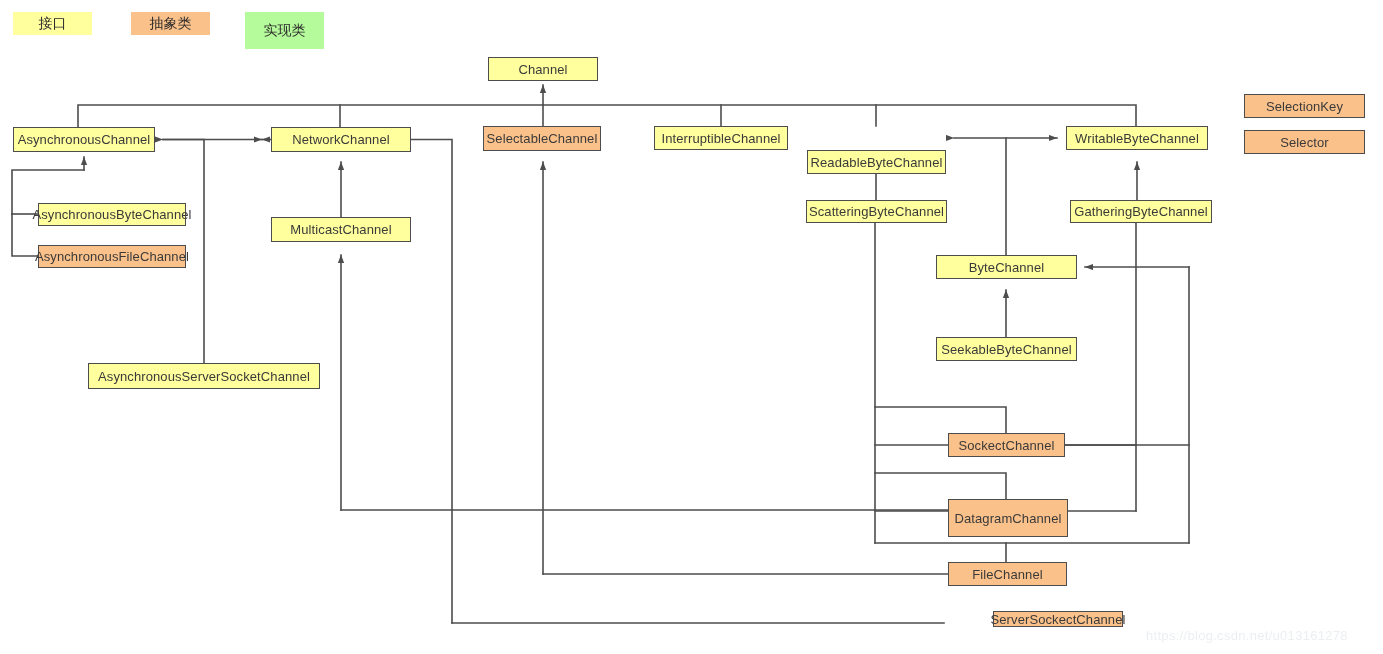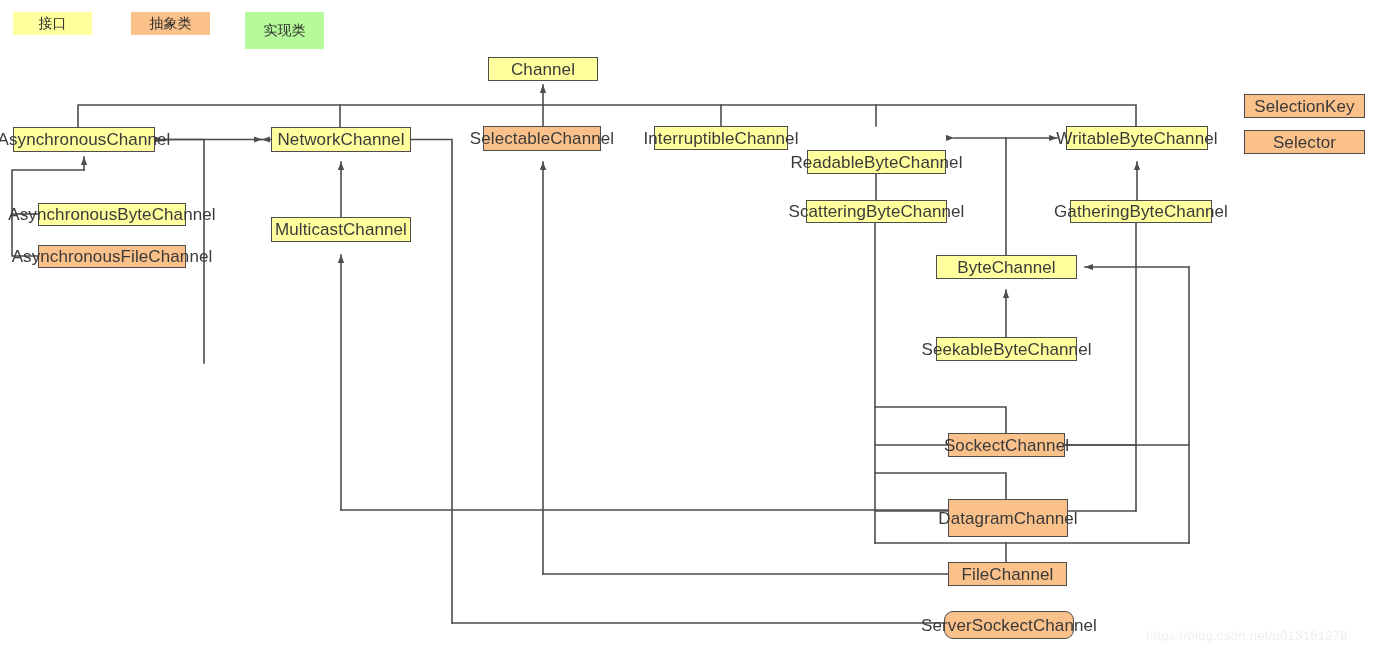--- a/index.html
+++ b/index.html
@@ -25,21 +25,21 @@
     height: 654px;
     pointer-events: none;
   }
   .node {
     position: absolute;
     box-sizing: border-box;
     border: 1.6px solid #4d4d4d;
     display: flex;
     align-items: center;
     justify-content: center;
-    font-size: 17px;
+    font-size: 13px;
     color: #3a3a3a;
     line-height: 1;
     letter-spacing: .1px;
     white-space: nowrap;
     z-index: 3;
   }
   .iface { background: #ffff9e; }
   .abstract { background: #fbc18a; }
   .impl { background: #b6fb9b; }
   .legend {
@@ -163,28 +163,29 @@
   <div class="node iface" style="left:806px; top:200px; width:141px; height:23px;">ScatteringByteChannel</div>
 
   <div class="node iface" style="left:1070px; top:200px; width:142px; height:23px;">GatheringByteChannel</div>
 
   <div class="node abstract" style="left:38px; top:245px; width:148px; height:23px;">AsynchronousFileChannel</div>
 
   <div class="node iface" style="left:936px; top:255px; width:141px; height:24px;">ByteChannel</div>
 
   <div class="node iface" style="left:936px; top:337px; width:141px; height:24px;">SeekableByteChannel</div>
 
+  <div class="node iface" style="left:88px; top:363px; width:232px; height:26px;">AsynchronousServerSocketChannel</div>
 
   <div class="node abstract" style="left:948px; top:433px; width:117px; height:24px;">SockectChannel</div>
 
   <div class="node abstract" style="left:948px; top:499px; width:120px; height:38px;">DatagramChannel</div>
 
   <div class="node abstract" style="left:948px; top:562px; width:119px; height:24px;">FileChannel</div>
 
-  <div class="node abstract" style="left:944px; top:611px; width:130px; height:28px;border-radius:9px;">ServerSockectChannel</div>
+  <div class="node abstract" style="left:993px; top:611px; width:130px; height:16px;">ServerSockectChannel</div>
 
   <div class="node abstract" style="left:1244px; top:94px; width:121px; height:24px;">SelectionKey</div>
 
   <div class="node abstract" style="left:1244px; top:130px; width:121px; height:24px;">Selector</div>
 
   <div class="watermark" style="left:1146px; top:628px;">https://blog.csdn.net/u013161278</div>
 
 </div>
 
 </body></html>

